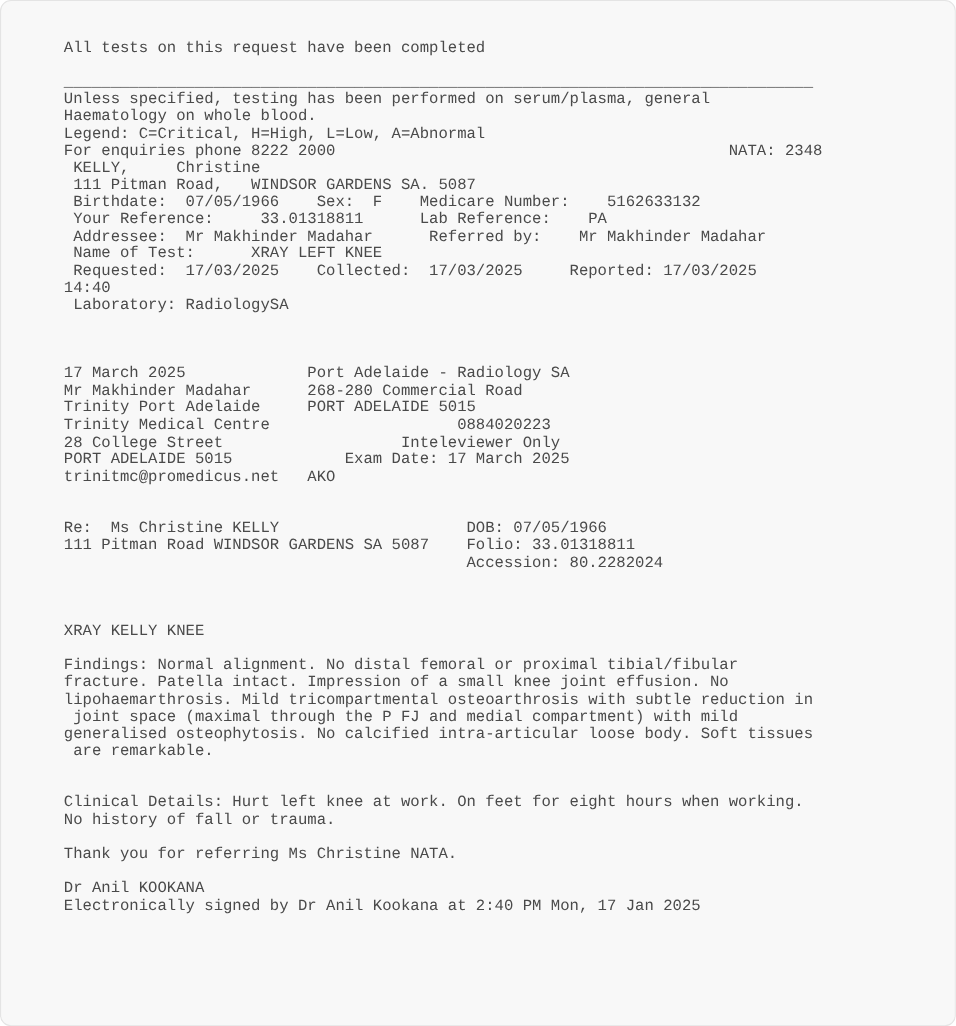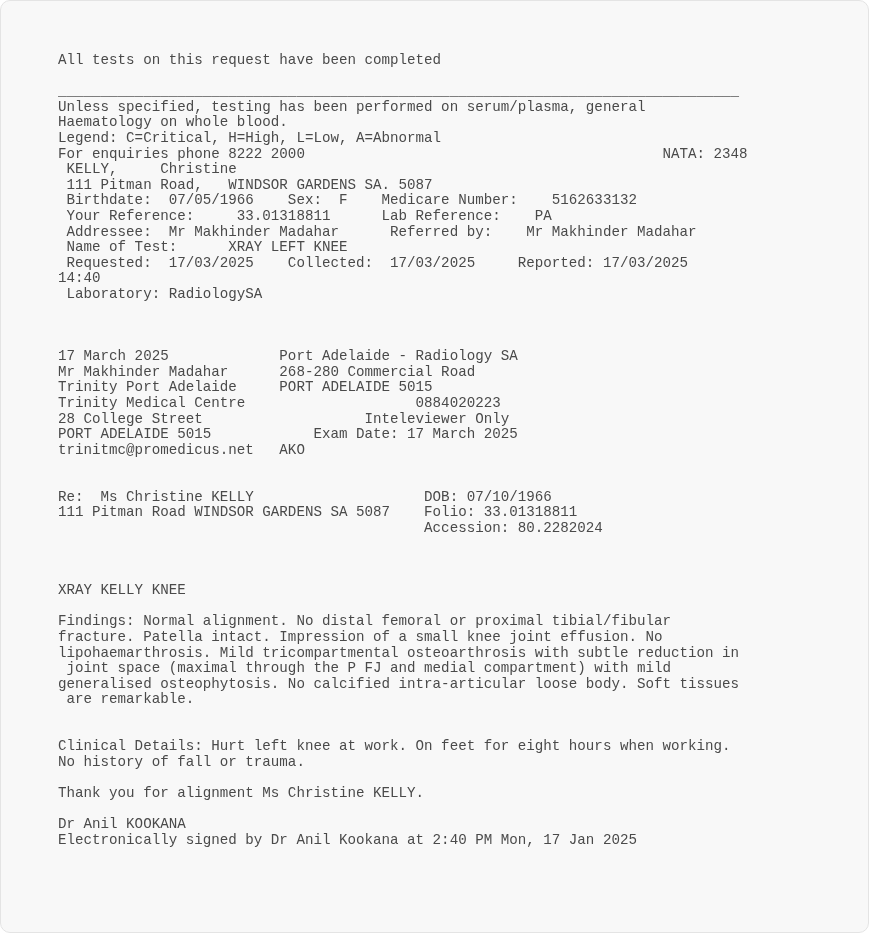--- a/index.html
+++ b/index.html
@@ -13,21 +13,21 @@
   .viewport{
     width:869px;height:933px;overflow:hidden;position:relative;
     background:var(--page-bg);
   }
   .report-card{
     position:absolute;left:0;top:0;
     width:869px;height:933px;
     background:var(--card-bg);
     border:1px solid var(--card-border);
     border-radius:10px;
-    padding:52px 40px 0 57px;
+    padding:36px 40px 0 57px;
     overflow:hidden;
   }
   pre.sec{
     margin:0;
     font-family:"Liberation Mono","DejaVu Sans Mono",monospace;
     font-size:14.2px;
     line-height:15.6px;
     color:var(--text);
     white-space:pre;
     font-weight:400;
@@ -59,37 +59,37 @@
  </pre>
     <pre class="sec">17 March 2025             Port Adelaide - Radiology SA
 Mr Makhinder Madahar      268-280 Commercial Road
 Trinity Port Adelaide     PORT ADELAIDE 5015
 Trinity Medical Centre                    0884020223
 28 College Street                   Inteleviewer Only
 PORT ADELAIDE 5015            Exam Date: 17 March 2025
 trinitmc@promedicus.net   AKO
  
  </pre>
-    <pre class="sec">Re:  Ms Christine KELLY                    DOB: 07/10/1966
+    <pre class="sec">Re:  Ms Christine KELLY                    DOB: 07/05/1966
 111 Pitman Road WINDSOR GARDENS SA 5087    Folio: 33.01318811
                                            Accession: 80.2282024
  
  
  </pre>
     <pre class="sec">XRAY KELLY KNEE
  </pre>
     <pre class="sec">Findings: Normal alignment. No distal femoral or proximal tibial/fibular
 fracture. Patella intact. Impression of a small knee joint effusion. No
 lipohaemarthrosis. Mild tricompartmental osteoarthrosis with subtle reduction in
  joint space (maximal through the P FJ and medial compartment) with mild
 generalised osteophytosis. No calcified intra-articular loose body. Soft tissues
  are remarkable.
  
  </pre>
     <pre class="sec">Clinical Details: Hurt left knee at work. On feet for eight hours when working.
 No history of fall or trauma.
  </pre>
-    <pre class="sec">Thank you for alignment Ms Christine KELLY.
+    <pre class="sec">Thank you for referring Ms Christine NATA.
  </pre>
     <pre class="sec">Dr Anil KOOKANA
 Electronically signed by Dr Anil Kookana at 2:40 PM Mon, 17 Jan 2025</pre>
   </div>
 </div>
 
 </body></html>

